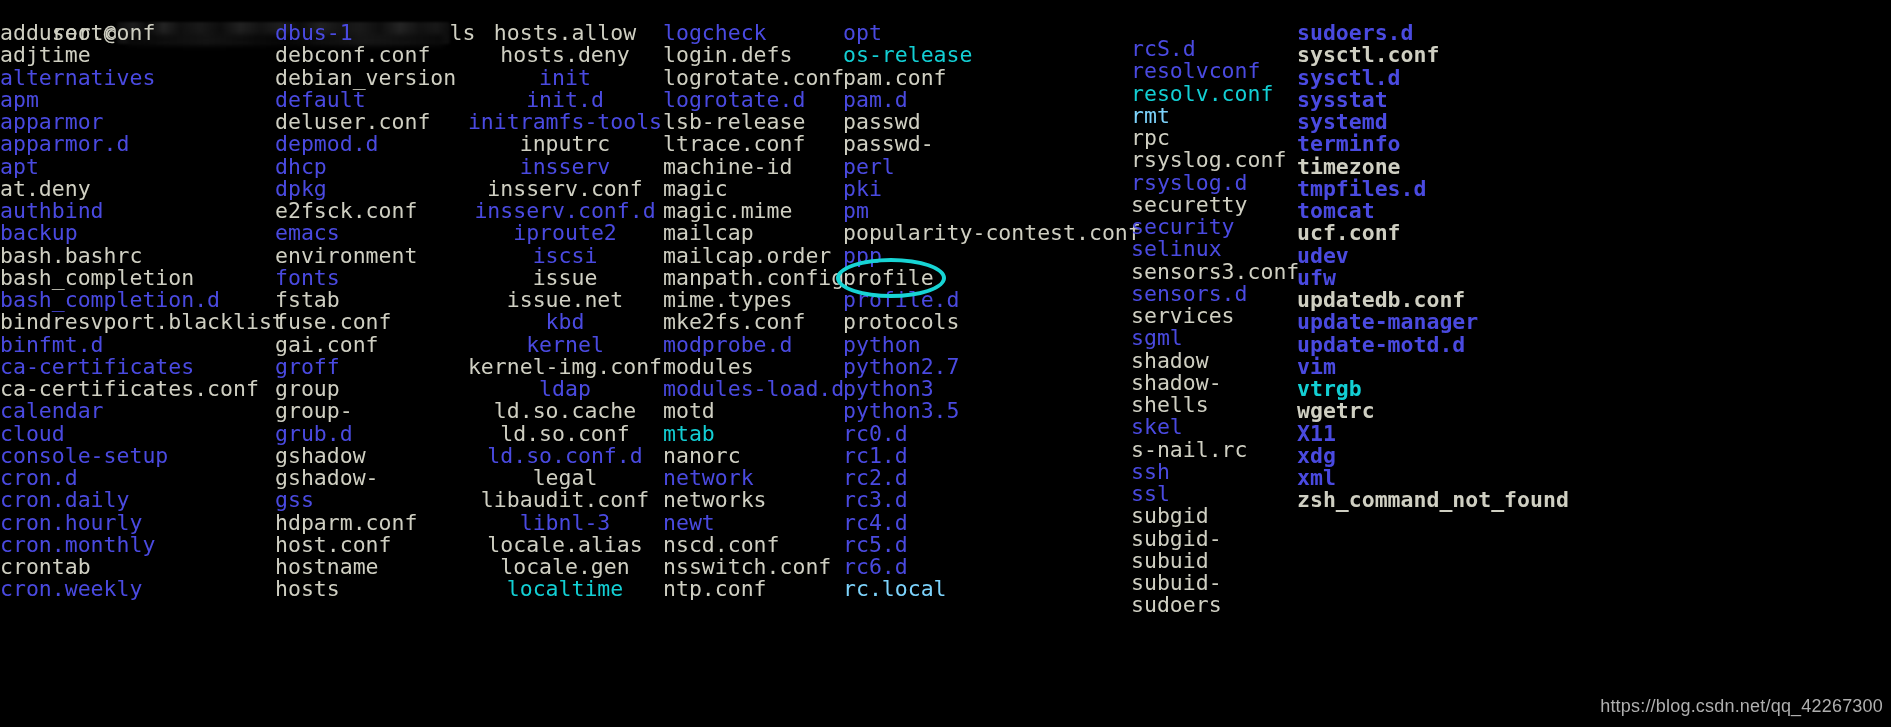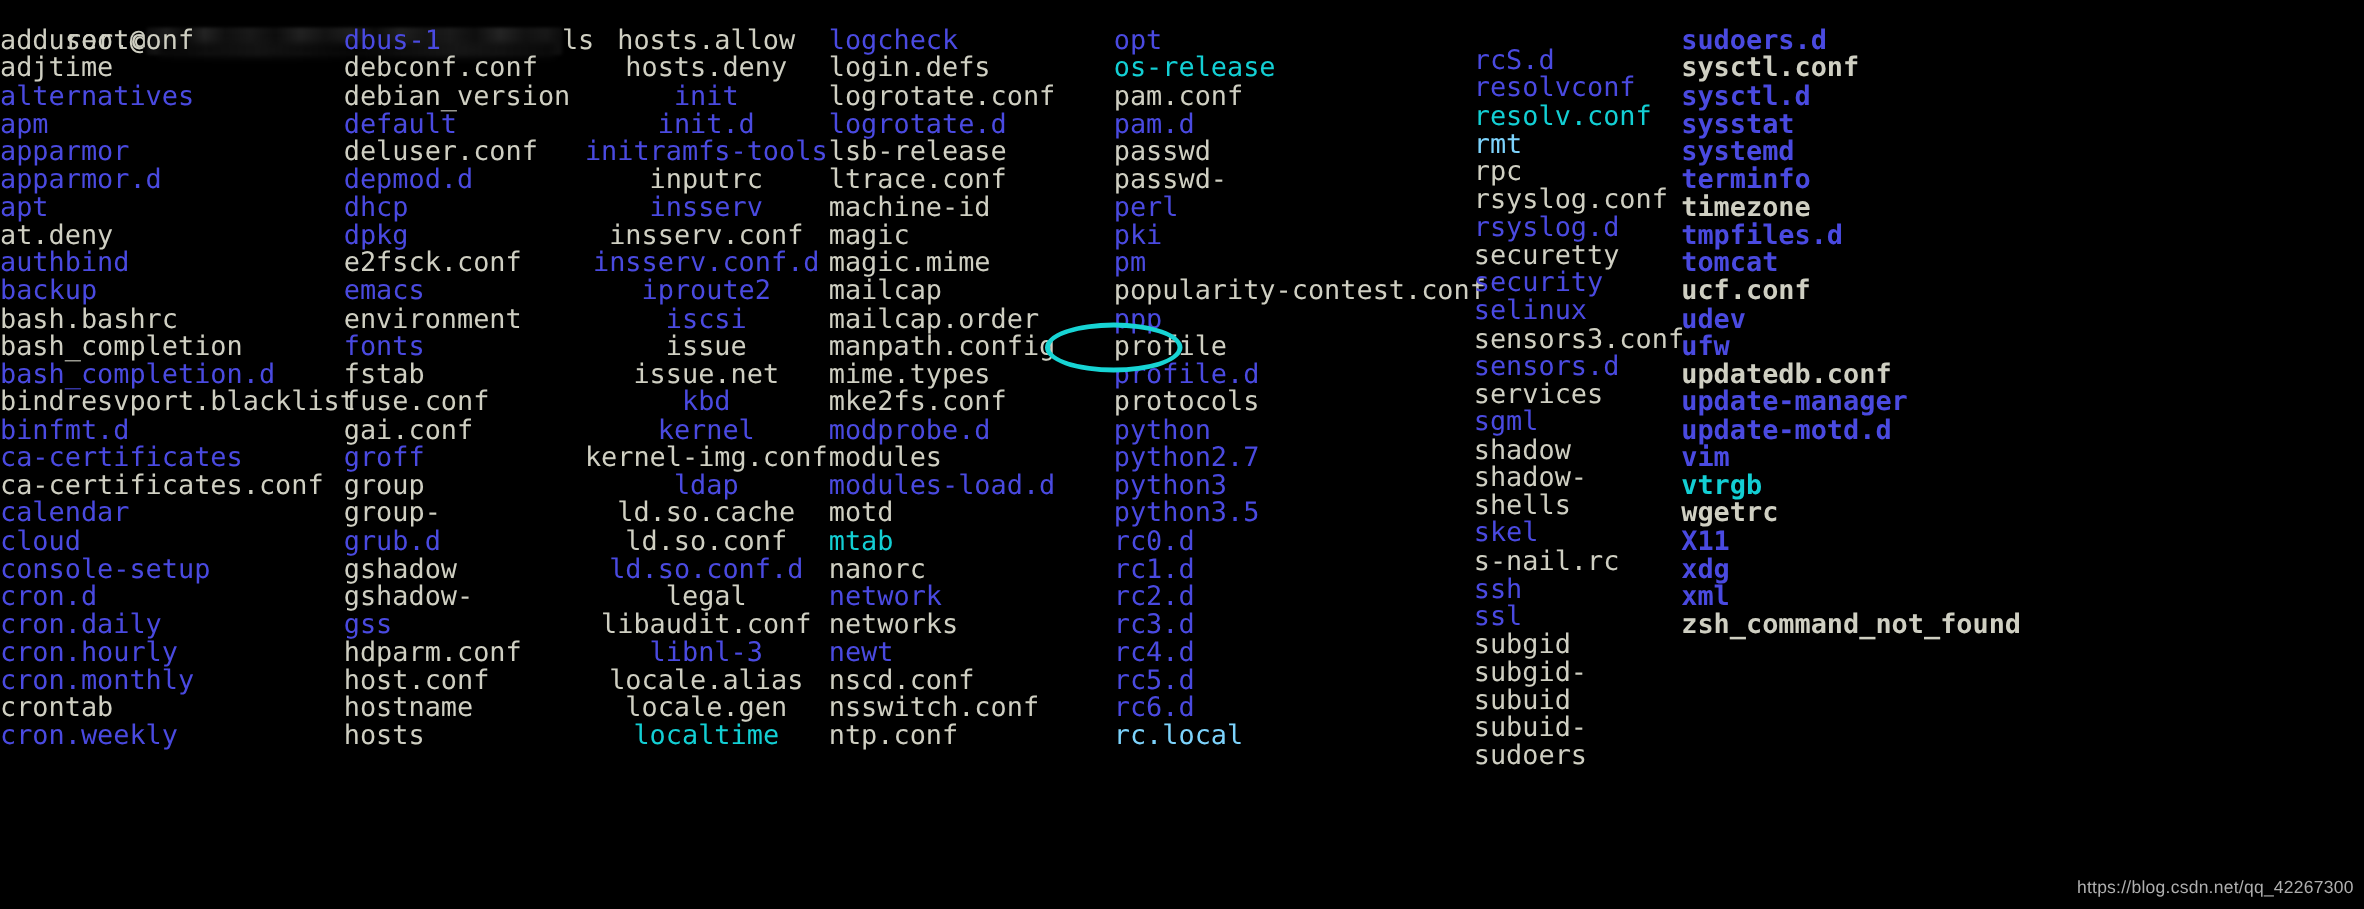--- a/index.html
+++ b/index.html
@@ -74,21 +74,21 @@
   .t-file { color: #cfcfc2; }
   .t-dir  { color: #4a4ae0; }
   .t-link { color: #13cfd4; }
   .t-exec { color: #7dd3fc; }
 
   
   .c0 { margin-left: 0px;   width: 275px; }
   .c1 { width: 192px; }
   .c2 { width: 196px; text-align: center; }
   .c3 { width: 180px; }
-  .c4 { width: 288px; margin-left: 48px; }
+  .c4 { width: 288px; }
   .c5 { width: 166px; margin-top: 16px; }
   .c6 { width: 330px; font-weight: bold; }
 
   
   #annotation-ellipse {
     position: absolute;
     left: 836px;
     top: 258px;
     width: 110px;
     height: 40px;
@@ -97,21 +97,21 @@
     box-sizing: border-box;
     pointer-events: none;
   }
   
   #watermark {
     position: absolute;
     right: 8px;
     bottom: 10px;
     color: #b9b9b9;
     font-family: "Liberation Sans", sans-serif;
-    font-size: 14px;
+    font-size: 18px;
     letter-spacing: 0.2px;
     opacity: 0.95;
   }
 </style>
 </head>
 <body>
 
 <div id="terminal">
 
   <div id="prompt-line">

